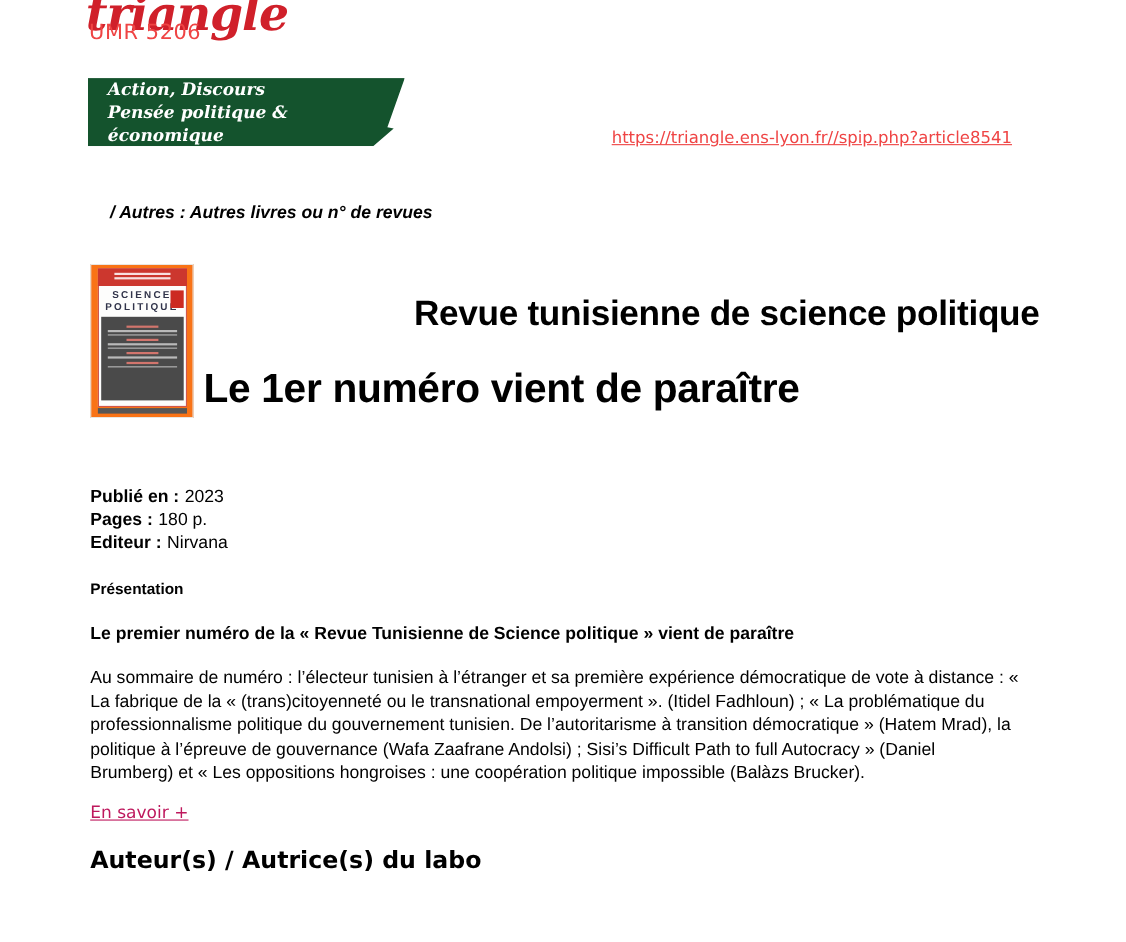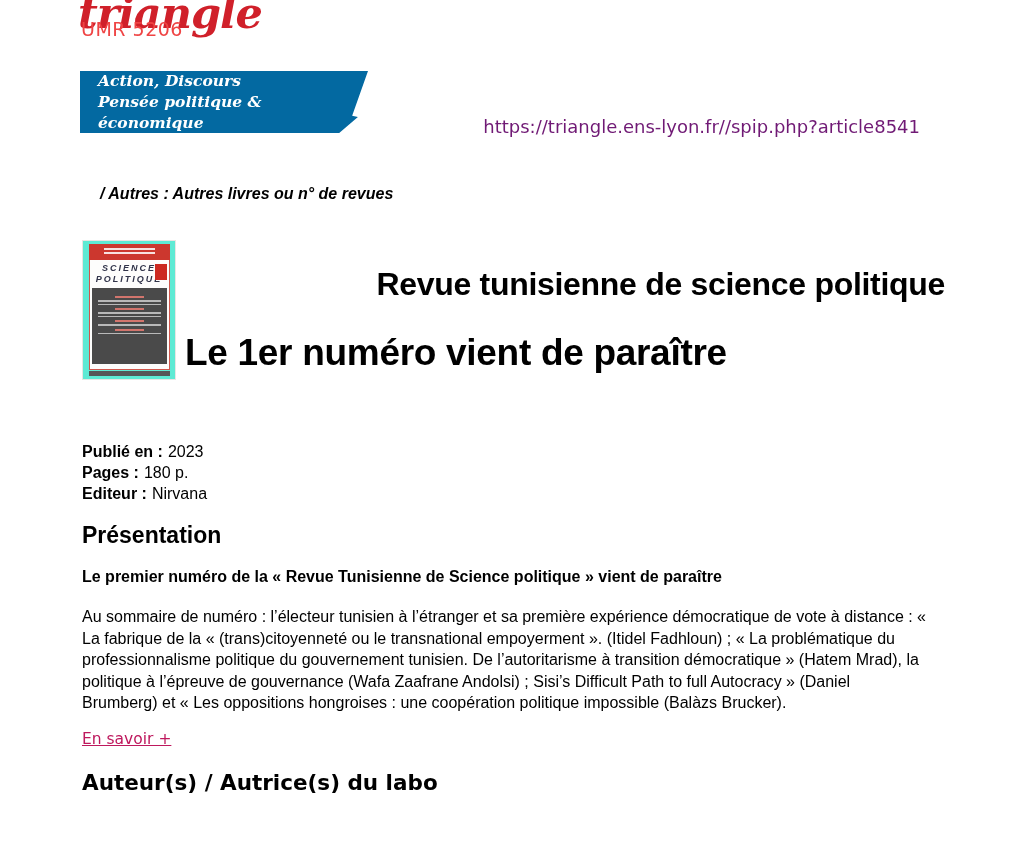--- a/index.html
+++ b/index.html
@@ -12,39 +12,39 @@
     font-family:"DejaVu Serif", serif; font-style:italic; font-weight:bold;
     font-size:43px; letter-spacing:-1px; color:#d0202a; line-height:48px;
   }
   .logo-sub{
     position:absolute; left:81px; top:18px;
     font-family:"DejaVu Sans", sans-serif; font-size:19px; letter-spacing:.5px;
     color:#ef4444;
   }
   .banner{
     position:absolute; left:80px; top:71px; width:288px; height:62px;
-    background:#0369a1; color:#fff;
+    background:#14532d; color:#fff;
     clip-path:polygon(0 0, 100% 0, 94.5% 72%, 96.5% 74%, 90% 100%, 0 100%);
     display:flex; flex-direction:column; justify-content:center;
     padding:2px 0 4px 18px;
     font-family:"DejaVu Serif", serif; font-style:italic; font-weight:bold;
     font-size:15.5px; line-height:21px;
   }
   .url-line{
     position:absolute; top:116px; right:104px;
-    font-family:"DejaVu Sans", sans-serif; font-size:18px; color:#701a75;
+    font-family:"DejaVu Sans", sans-serif; font-size:15px; color:#ef4444;text-decoration:underline;
   }
   .breadcrumb{
     position:absolute; left:100px; top:185px;
     font-weight:bold; font-style:italic; font-size:16px; color:#000;
   }
 
   
   .cover{ position:absolute; left:82px; top:240px; width:94px; height:140px;
-          background:#5eead4; box-shadow:0 0 0 1px #e8e6e3 inset;font-style:italic; }
+          background:#f97316; box-shadow:0 0 0 1px #e8e6e3 inset; }
   .cover-frame{ position:absolute; top:4px; left:7px; right:6px; bottom:10px;
           border:1px solid #d0574d; background:#fdfdfc; }
   .cover-band{ position:absolute; top:4px; left:7px; right:6px; height:16px; background:#cc372e;
           padding-top:4px; }
   .cover-band .bar{ height:2px; background:rgba(255,255,255,.85); width:62%; margin:0 auto 2px; }
   .cover-title{ position:absolute; top:23px; left:9px; right:9px; text-align:center;
           font-weight:bold; font-size:9px; letter-spacing:2px; color:#31344a; line-height:11px; }
   .cover-q{ position:absolute; top:24px; right:9px; width:12px; height:16px; background:#cc2a22; }
   .cover-toc{ position:absolute; top:48px; left:10px; right:9px; height:76px; background:#4a4a4a;
           padding-top:5px; }
@@ -53,21 +53,21 @@
   .cover-footer{ position:absolute; bottom:4px; left:7px; right:6px; height:5px; background:#565656; }
 
   
   .title-block{ position:absolute; left:185px; top:266px; width:760px; }
   .article-title{ font-size:32px; line-height:36px; font-weight:bold; letter-spacing:-.3px;text-align:right; }
   .article-subtitle{ margin-top:36px; font-size:37px; line-height:29px; font-weight:bold; letter-spacing:-.3px; }
 
   
   .content{ position:absolute; left:82px; top:441px; width:845px; font-size:16px; line-height:21px; }
   .meta-row .b{ font-weight:bold; margin-right:5px; }
-  .section-heading{ margin-top:20px; font-size:23px; line-height:22px; font-weight:bold; }
+  .section-heading{ margin-top:20px; font-size:14px; line-height:22px; font-weight:bold; }
   .lead{ margin-top:20px; font-weight:bold; font-size:16px; line-height:21px; }
   .body-par{ margin-top:19px; font-size:16px; line-height:21.5px; }
   .more-link{ display:inline-block; margin-top:15px; color:#be185d; text-decoration:underline;
       font-family:"DejaVu Sans", sans-serif; font-size:15.5px; }
   .authors-heading{ margin-top:20px; font-family:"DejaVu Sans", sans-serif;
       font-size:21.5px; line-height:26px; font-weight:bold; }
 </style>
 </head>
 <body>
 

